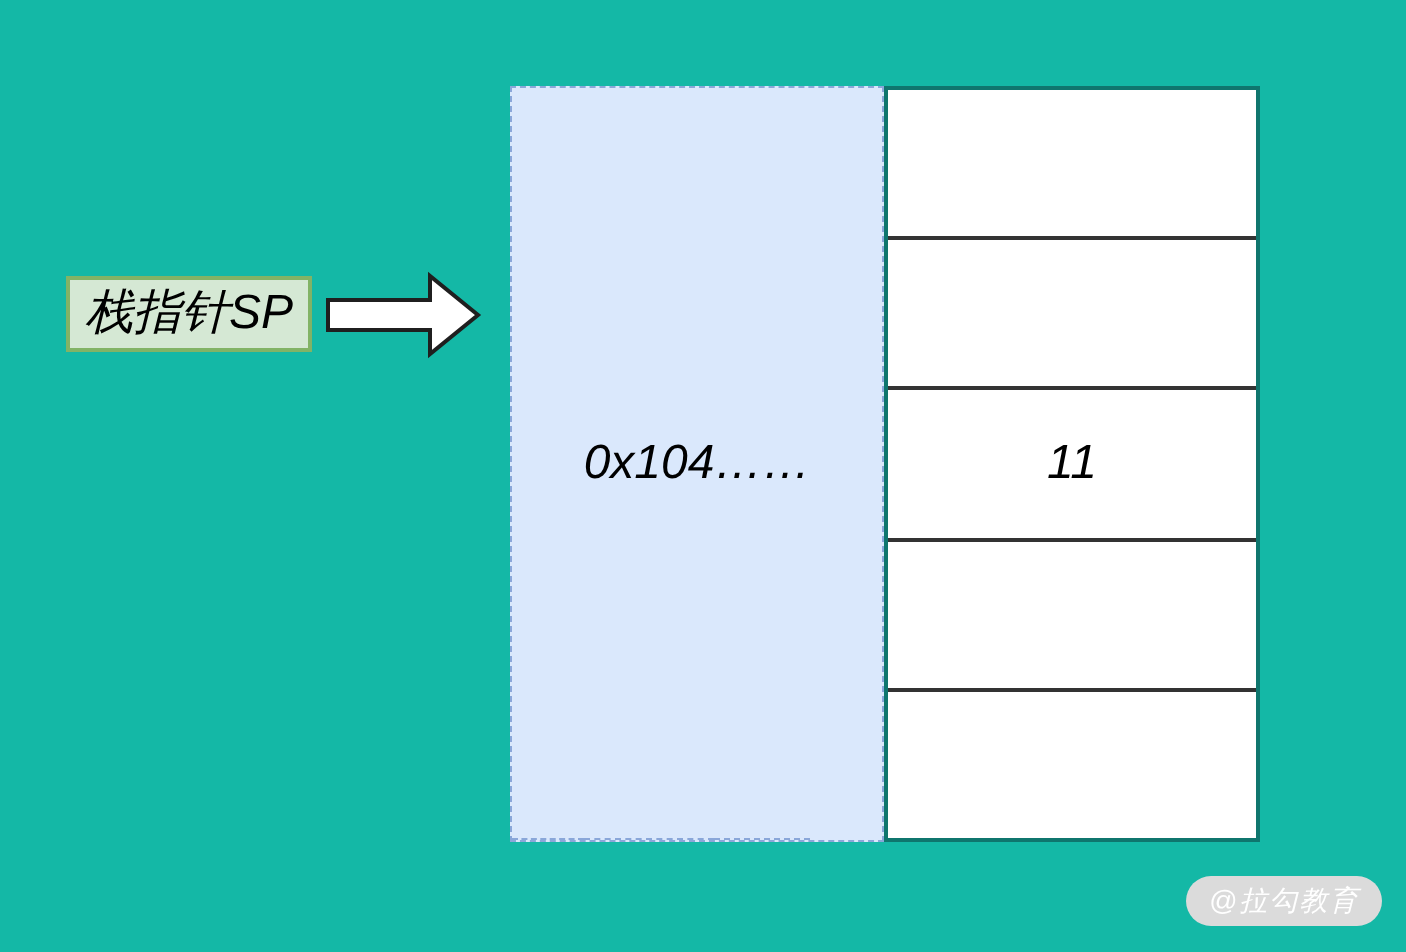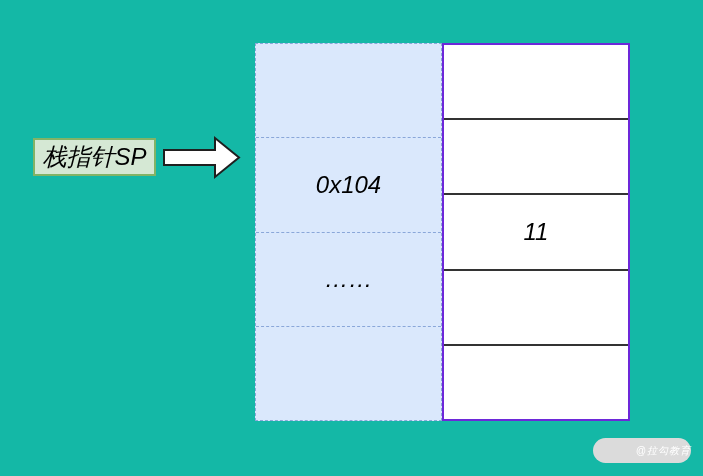--- a/index.html
+++ b/index.html
@@ -33,61 +33,61 @@
     position: absolute;
     left: 162px; top: 135px;
     width: 80px; height: 46px;
   }
 
   
   .addr-col {
     position: absolute;
     left: 255px; top: 43px;
     width: 187px; height: 378px;
-    display: flex; flex-direction: column;
+    display: flex; flex-direction: row;
     border: 1px dashed #8aa7d9;
     background: #dae8fc;
   }
   .addr-cell {
     flex: 1;
     display: flex; align-items: center; justify-content: center;
     background: #dae8fc;
     border-bottom: 1px dashed #8aa7d9;
     font-size: 24px;
   }
   .addr-cell:last-child { border-bottom: none; }
 
   
   .val-col {
     position: absolute;
     left: 442px; top: 43px;
     width: 188px; height: 378px;
     display: flex; flex-direction: column;
-    border: 2px solid #6d28d9;
+    border: 2px solid #0f766e;
     background: #ffffff;
   }
   .val-cell {
     flex: 1;
     display: flex; align-items: center; justify-content: center;
     background: #ffffff;
     border-bottom: 2px solid #333333;
     font-size: 24px;
   }
   .val-cell:last-child { border-bottom: none; }
 
   
   .watermark {
     position: absolute;
     left: 593px; top: 438px;
     width: 98px; height: 25px;
     background: #dbdbdb;
     border-radius: 13px;
-    display: flex; align-items: center; justify-content: flex-end;
+    display: flex; align-items: center; justify-content: center;
     color: #ffffff;
-    font-size: 10px;
+    font-size: 14px;
     letter-spacing: 1px;
     white-space: nowrap;
   }
 </style>
 </head>
 <body>
 
 <div class="canvas">
 
   <div class="sp-label">栈指针SP</div>

